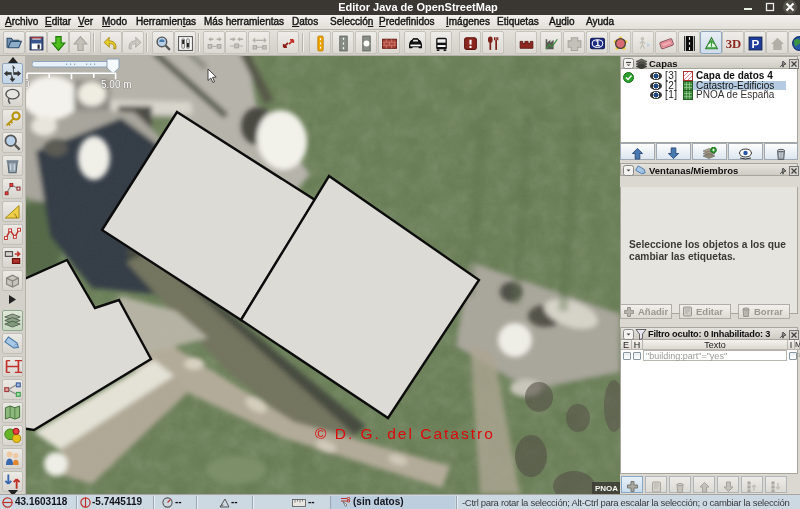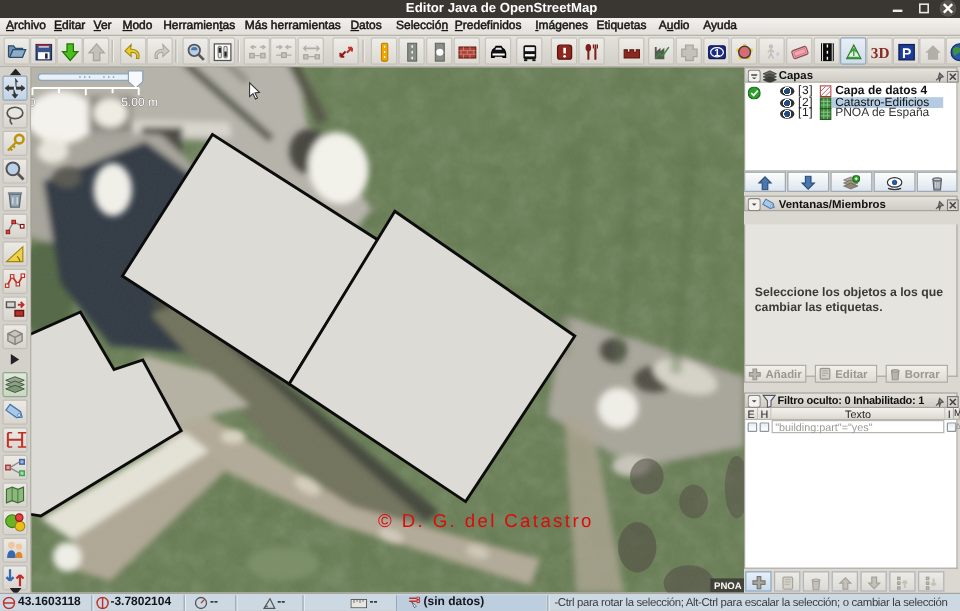--- a/index.html
+++ b/index.html
@@ -618,21 +618,21 @@
   </div>
 
   <div class="phead" style="top:271px;">
     <svg style="position:absolute;left:2px;top:1px;" width="11" height="11" viewBox="0 0 11 11">
         <rect x="0.5" y="0.5" width="10" height="10" rx="2" fill="#f4f2ee" stroke="#888"></rect>
         <path d="M3.5 4.5 L5.5 6.5 L7.5 4.5" fill="#444"></path>
       </svg>
     <svg style="position:absolute;left:14px;top:0px;" width="12" height="12" viewBox="0 0 12 12">
         <path d="M1 1.5 h10 L7.5 6 v4.5 l-3 1 V6 Z" fill="#e8e6f0" stroke="#555" stroke-width="0.9"></path>
       </svg>
-    <span class="ptitle" style="left:27px;font-size:9.2px;letter-spacing:-0.2px;">Filtro oculto: 0 Inhabilitado: 1</span>
+    <span class="ptitle" style="left:27px;font-size:9.2px;letter-spacing:-0.2px;">Filtro oculto: 0 Inhabilitado: 3</span>
     <svg class="hbtn" style="position:absolute;left:157px;top:2px;" width="10" height="10" viewBox="0 0 10 10">
         <path d="M2 8 L5 5 M5 2 l3 3 l-2.2 0.8 L5 8.2 L4.2 5 Z" stroke="#555" fill="#888" stroke-width="1"></path>
       </svg>
     <svg class="hbtn" style="position:absolute;left:168px;top:2px;" width="10" height="10" viewBox="0 0 10 10">
         <rect x="0.5" y="0.5" width="9" height="9" fill="#d8d5ce" stroke="#777"></rect>
         <path d="M2.5 2.5 L7.5 7.5 M7.5 2.5 L2.5 7.5" stroke="#444" stroke-width="1.3"></path>
       </svg>
   </div>
   <div style="position:absolute;left:0;top:284px;width:178px;height:134px;background:#fff;border:1px solid #a8a59d;border-top:0;">
     <div class="thc" style="left:0px;width:11px;">E</div>
@@ -688,21 +688,21 @@
   <svg style="position:absolute;left:2px;top:2px;" width="11" height="11" viewBox="0 0 11 11">
       <circle cx="5.5" cy="5.5" r="4.6" fill="none" stroke="#c03028" stroke-width="1.2"></circle>
       <path d="M0.5 5.5 h10" stroke="#c03028" stroke-width="1.2"></path>
     </svg>
   <span class="st" style="left:15px;">43.1603118</span>
   <div class="ssep" style="left:76px;"></div>
   <svg style="position:absolute;left:80px;top:2px;" width="11" height="11" viewBox="0 0 11 11">
       <circle cx="5.5" cy="5.5" r="4.6" fill="none" stroke="#c03028" stroke-width="1.2"></circle>
       <path d="M5.5 0.5 v10" stroke="#c03028" stroke-width="1.2"></path>
     </svg>
-  <span class="st" style="left:92px;">-3.7802104</span>
+  <span class="st" style="left:92px;">-5.7445119</span>
   <div class="ssep" style="left:153px;"></div>
   <svg style="position:absolute;left:162px;top:2px;" width="11" height="11" viewBox="0 0 11 11">
       <circle cx="5.5" cy="5.5" r="4.6" fill="none" stroke="#555" stroke-width="1.1"></circle>
       <path d="M5.5 5.5 L8.5 2.5" stroke="#c03028" stroke-width="1.1"></path>
     </svg>
   <span class="st" style="left:175px;">--</span>
   <div class="ssep" style="left:196px;"></div>
   <svg style="position:absolute;left:219px;top:3px;" width="11" height="10" viewBox="0 0 11 10">
       <path d="M1 9 L6 1 L10 9 Z M1 9 a4 4 0 0 1 3.4 -2" fill="none" stroke="#555" stroke-width="1"></path>
     </svg>

